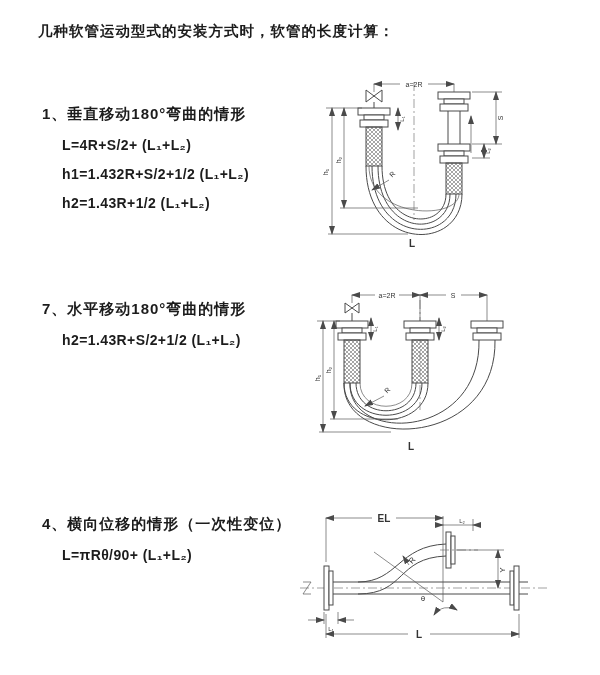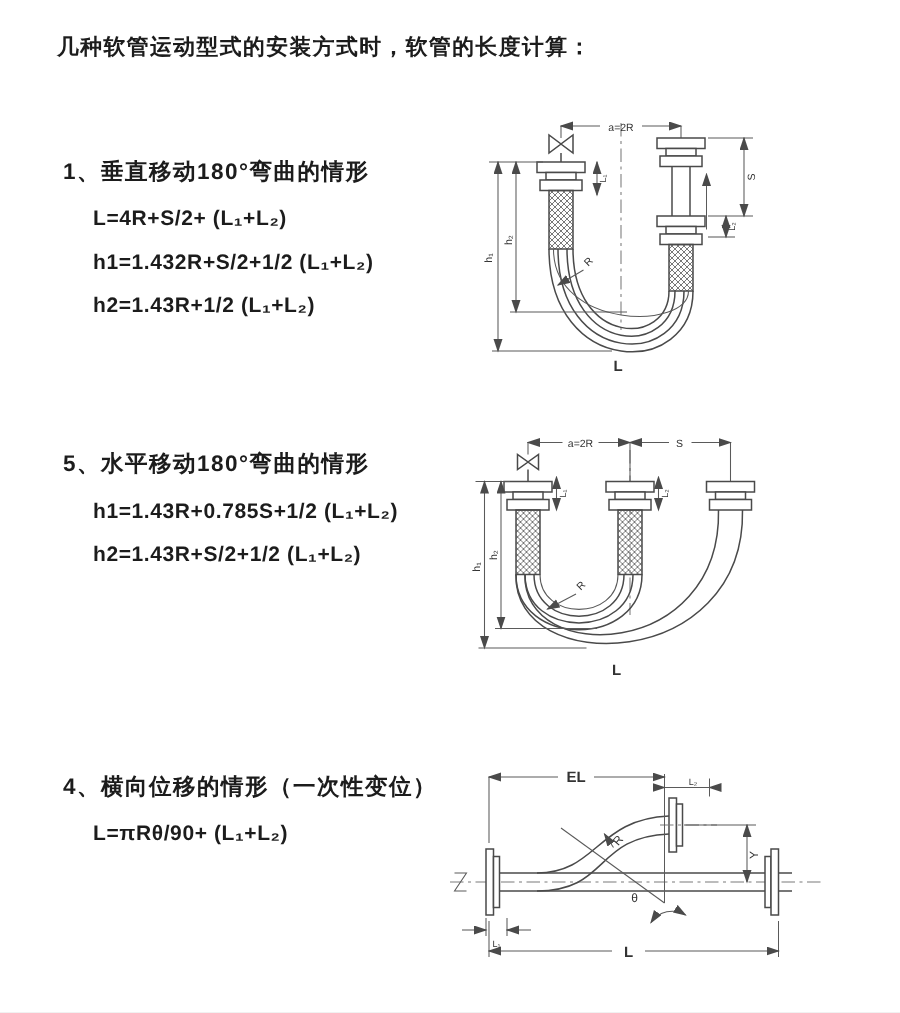--- a/index.html
+++ b/index.html
@@ -35,22 +35,21 @@
   <div class="doc-title">几种软管运动型式的安装方式时，软管的长度计算：</div>
 
   <div class="section" style="top:105px;">
     <div class="sec-heading">1、垂直移动180°弯曲的情形</div>
     <div class="formula">L=4R+S/2+ (L₁+L₂)</div>
     <div class="formula">h1=1.432R+S/2+1/2 (L₁+L₂)</div>
     <div class="formula">h2=1.43R+1/2 (L₁+L₂)</div>
   </div>
 
   <div class="section" style="top:300px;">
-    <div class="sec-heading">5、水平移动180°弯曲的情形</div>
-    <div class="formula">h1=1.43R+0.785S+1/2 (L₁+L₂)</div>
+    <div class="sec-heading">7、水平移动180°弯曲的情形</div>
     <div class="formula">h2=1.43R+S/2+1/2 (L₁+L₂)</div>
   </div>
 
   <div class="section" style="top:515px;">
     <div class="sec-heading">4、横向位移的情形（一次性变位）</div>
     <div class="formula">L=πRθ/90+ (L₁+L₂)</div>
   </div>
 
   <div class="diagram" style="left:308px;top:68px;">
     <svg width="222" height="190" viewBox="0 0 222 190">

